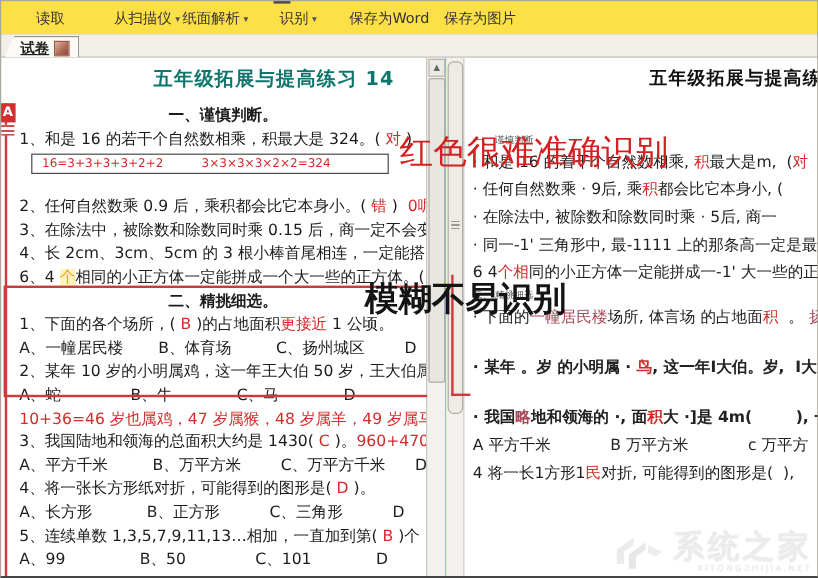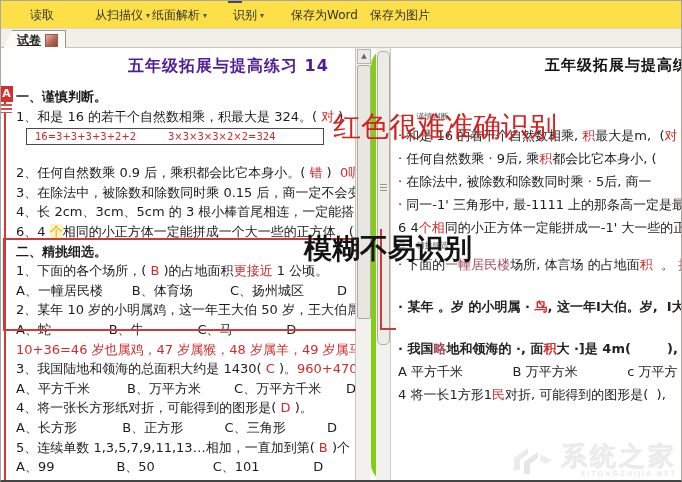--- a/index.html
+++ b/index.html
@@ -17,39 +17,39 @@
   
   .tabbar{position:absolute;top:29px;left:0;right:0;height:18px;background:#f1efe8;z-index:10;border-bottom:1px solid #c9c6be;}
   .tab{position:absolute;left:3px;top:1px;height:16px;padding:1px 7px 0 13px;background:#fbfaf7;border:1px solid #9a978f;border-bottom:none;
        clip-path:polygon(9px 0,100% 0,100% 100%,0 100%);
        font-size:12px;font-weight:bold;color:#222;display:flex;align-items:center;gap:4px;text-decoration:underline;}
   .tabicon{width:11px;height:11px;border:1px solid #9a5a4a;background:linear-gradient(135deg,#e2b6a6 0%,#b06a55 55%,#8e4738 100%);display:inline-block;}
   
   .main{position:absolute;top:47px;left:0;right:0;bottom:0;background:#fff;border-top:1px solid #8e8b84;}
   .left-pane{position:absolute;left:0;top:0;bottom:0;width:371px;background:#fff;}
   .doc{position:absolute;left:0;right:15px;top:0;bottom:0;overflow:hidden;background:#fff;}
-  .doc-title{position:absolute;left:128px;top:8px;font-size:16px;font-weight:bold;color:#4c1d95;white-space:pre;letter-spacing:1px;}
+  .doc-title{position:absolute;left:128px;top:8px;font-size:16px;font-weight:bold;color:#0f766e;white-space:pre;letter-spacing:1px;}
   .doc-lines{position:absolute;left:16px;top:39px;right:0;font-size:13px;color:#1c1c1c;}
   .doc-lines .line{height:19.6px;line-height:19.6px;white-space:pre;overflow:hidden;}
-  .line.bold{font-weight:bold;}
+  .line.bold{font-weight:bold;text-align:center;}
   .line.formula{border:1px solid #4a4a4a;width:280px;height:15px;line-height:15px;margin:2px 0 18px 10px;padding:0 8px;font-size:10px;}
   .c-r{color:#d42a2a;}
   .c-m{color:#a84a5a;}
   .c-y{color:#e8a70a;background:#fff4c0;}
   .region-badge{position:absolute;left:0;top:38px;width:13px;height:16px;background:#d23030;color:#fff;
     font-size:11px;font-weight:bold;text-align:center;line-height:16px;z-index:6;}
   .region-grip{position:absolute;left:1px;top:56px;width:11px;height:9px;z-index:6;
     background:repeating-linear-gradient(to bottom,#d05050 0 2px,#ffffff 2px 4px);}
   .red-vline{position:absolute;left:4px;top:38px;bottom:0;width:2px;background:#cc3b3b;z-index:5;}
   .red-box{position:absolute;left:3px;top:190px;width:370px;height:89px;border:2px solid #cc3b3b;pointer-events:none;z-index:5;}
   
   .vscroll-left{position:absolute;right:0;top:0;bottom:0;width:15px;background:#f2f1ed;border-left:1px solid #c8c5bd;}
   .scroll-up{position:absolute;top:1px;left:1px;width:12px;height:13px;font-size:7px;color:#666;text-align:center;line-height:13px;background:#eceae5;border:1px solid #b8b5ad;}
   .thumb-left{position:absolute;top:17px;left:1px;width:12px;height:252px;background:#e8e6e1;border:1px solid #aeaba3;border-radius:2px;}
-  .right-pane{position:absolute;left:371px;top:0;right:0;bottom:0;background:#fff;border-left:5px solid #84cc16;border-radius:18px;}
+  .right-pane{position:absolute;left:371px;top:0;right:0;bottom:0;background:#fff;border-left:1px solid #84cc16;}
   .vscroll-right{position:absolute;left:0;top:0;bottom:0;width:14px;background:#f2f1ed;border-right:1px solid #cfccc4;}
   .thumb-right{position:absolute;top:3px;left:1px;width:11px;height:292px;background:#edebe6;border:1px solid #b0ada5;border-radius:5px;}
   .thumb-grip{margin:132px auto 0;width:7px;height:9px;background:repeating-linear-gradient(to bottom,#9a978f 0 1px,transparent 1px 3px);}
   .rp-title{position:absolute;left:169px;top:8px;font-size:15px;font-weight:bold;color:#111;white-space:pre;letter-spacing:1px;}
   .rp-lines{position:absolute;left:22px;top:62px;right:0;font-size:13px;color:#222;}
   .rp-lines .line{height:23px;line-height:23px;white-space:pre;overflow:hidden;}
   .rp-lines .line.tiny{height:14px;line-height:14px;font-size:8px;color:#555;}
   .rp-lines .line.gap{margin-top:19px;font-weight:bold;}
   .rp-redline{position:absolute;left:4px;top:181px;width:2px;height:101px;background:#cc3b3b;z-index:6;}
   .rp-redstub{position:absolute;left:4px;top:280px;width:16px;height:2px;background:#cc3b3b;z-index:6;}

